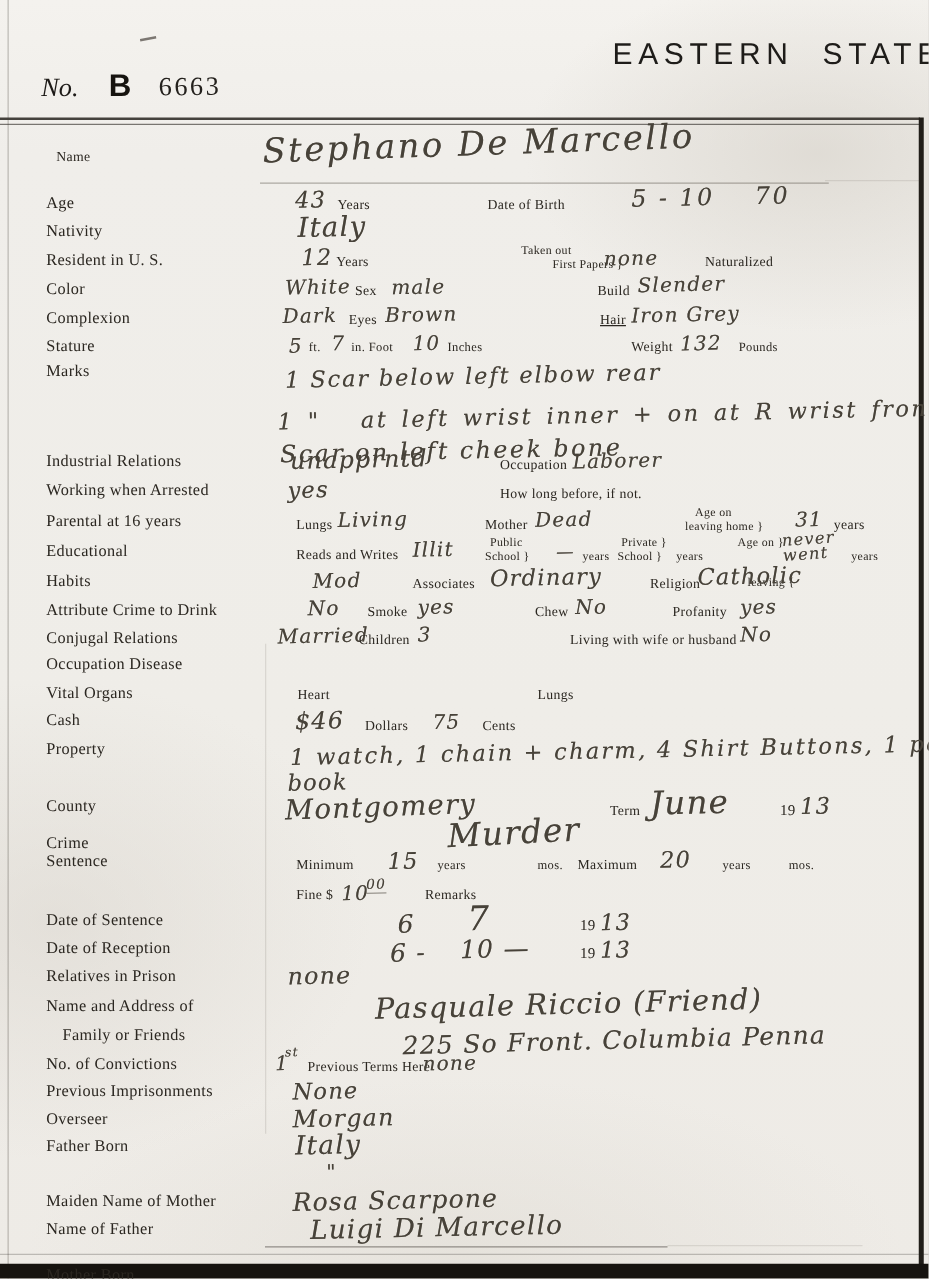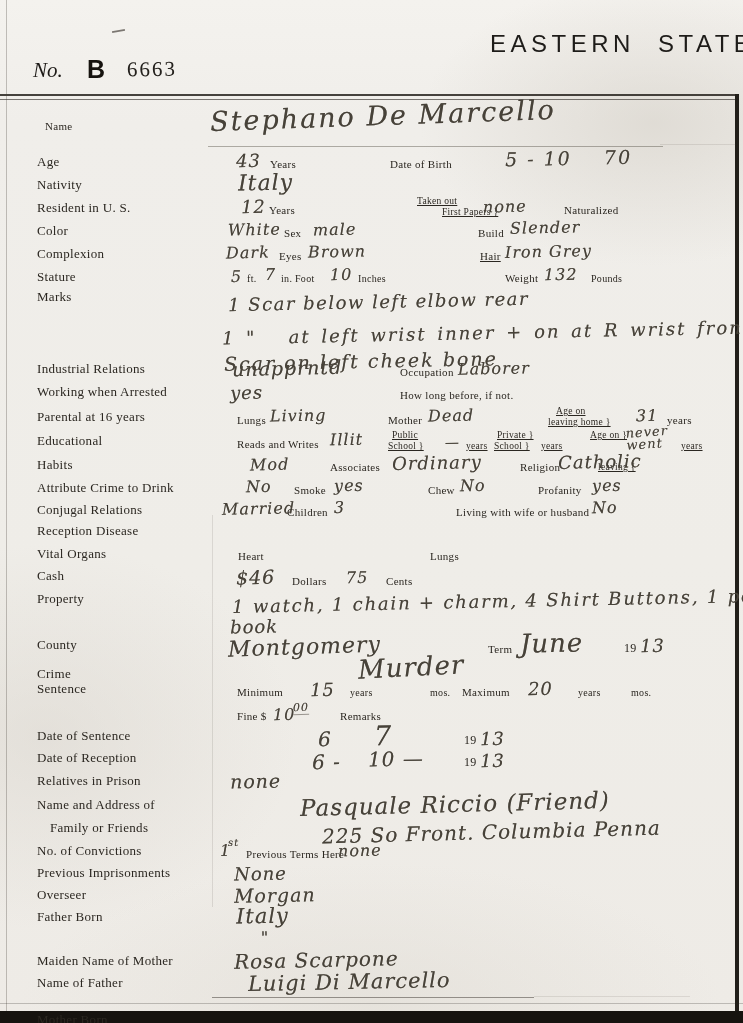--- a/index.html
+++ b/index.html
@@ -8,21 +8,21 @@
     font-family:"Liberation Serif",serif;
     background:
       radial-gradient(ellipse 360px 220px at 88% 12%, rgba(210,205,196,.55), transparent 65%),
       radial-gradient(ellipse 420px 320px at 6% 72%, rgba(214,209,201,.45), transparent 60%),
       radial-gradient(ellipse 500px 200px at 50% 98%, rgba(222,218,210,.5), transparent 70%),
       linear-gradient(180deg,#f4f2ee 0%,#f0eeea 12%,#efede8 55%,#eeebe6 100%);
   }
   .lbl{position:absolute;font-size:13px;color:#2b2721;letter-spacing:.3px;white-space:nowrap;}
   .sm{font-size:11px;}
   .xs{font-size:10px;}
-  .tiny{font-size:9.5px;line-height:10px;text-decoration:underline;}
+  .tiny{font-size:9.5px;line-height:10px;}
   .hw{
     position:absolute;font-family:"DejaVu Serif",serif;font-style:italic;
     color:#474239;white-space:pre;letter-spacing:1px;transform:rotate(-1.2deg);
     text-shadow:0 0 .5px rgba(71,66,57,.55);
   }
   .wrap{white-space:normal;}
   .rule{position:absolute;background:rgba(70,64,56,.4);height:1px;}
   .frule{position:absolute;background:rgba(70,64,56,.12);height:1px;}
   .title{
     position:absolute;left:490px;top:30px;font-family:"Liberation Sans",sans-serif;
@@ -160,21 +160,21 @@
   <span class="lbl sm" style="left:538px;top:484px;">Profanity</span>
   <span class="hw" style="left:592px;top:476px;">yes</span>
 
   <span class="lbl" style="left:37px;top:502px;">Conjugal Relations</span>
   <span class="hw" style="left:222px;top:499px;">Married</span>
   <span class="lbl sm" style="left:287px;top:506px;">Children</span>
   <span class="hw" style="left:334px;top:498px;">3</span>
   <span class="lbl sm" style="left:456px;top:506px;">Living with wife or husband</span>
   <span class="hw" style="left:592px;top:498px;">No</span>
 
-  <span class="lbl" style="left:37px;top:523px;">Reception Disease</span>
+  <span class="lbl" style="left:37px;top:523px;">Occupation Disease</span>
   <span class="lbl" style="left:37px;top:546px;">Vital Organs</span>
   <span class="lbl sm" style="left:238px;top:550px;">Heart</span>
   <span class="lbl sm" style="left:430px;top:550px;">Lungs</span>
 
   <span class="lbl" style="left:37px;top:568px;">Cash</span>
   <span class="hw" style="left:236px;top:566px;font-size:19px;">$46</span>
   <span class="lbl sm" style="left:292px;top:575px;">Dollars</span>
   <span class="hw" style="left:346px;top:568px;">75</span>
   <span class="lbl sm" style="left:386px;top:575px;">Cents</span>
 

